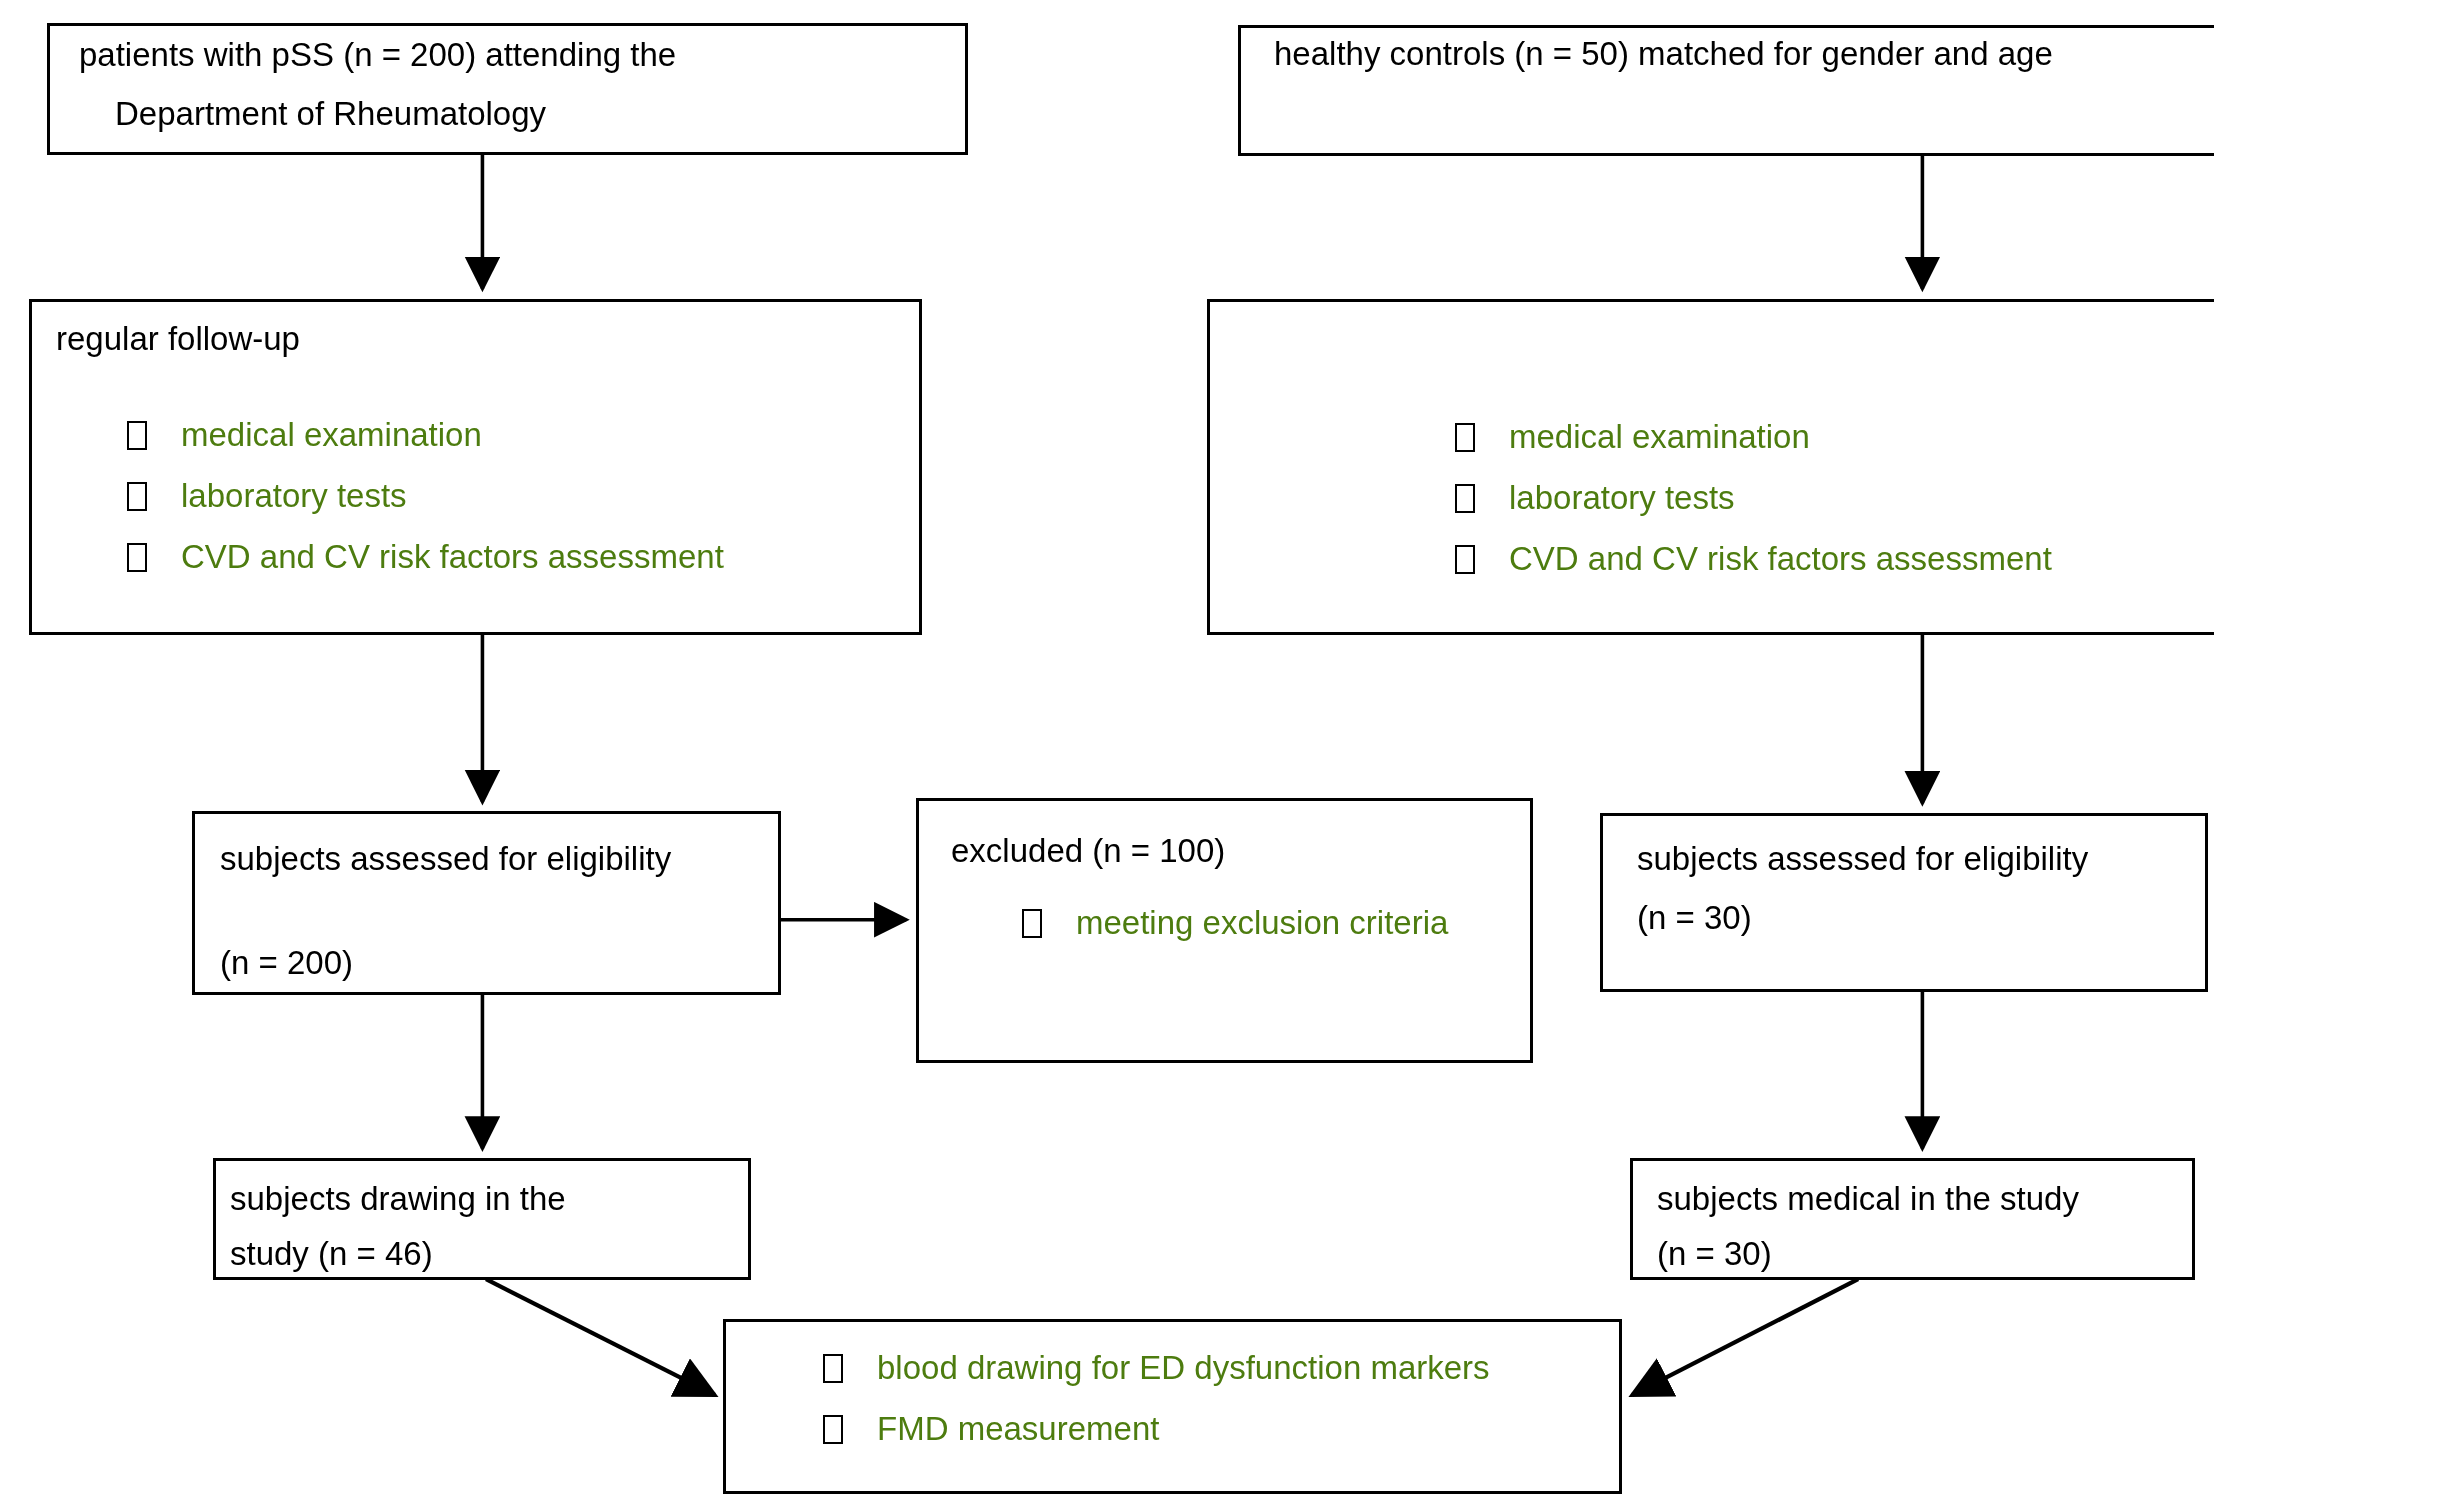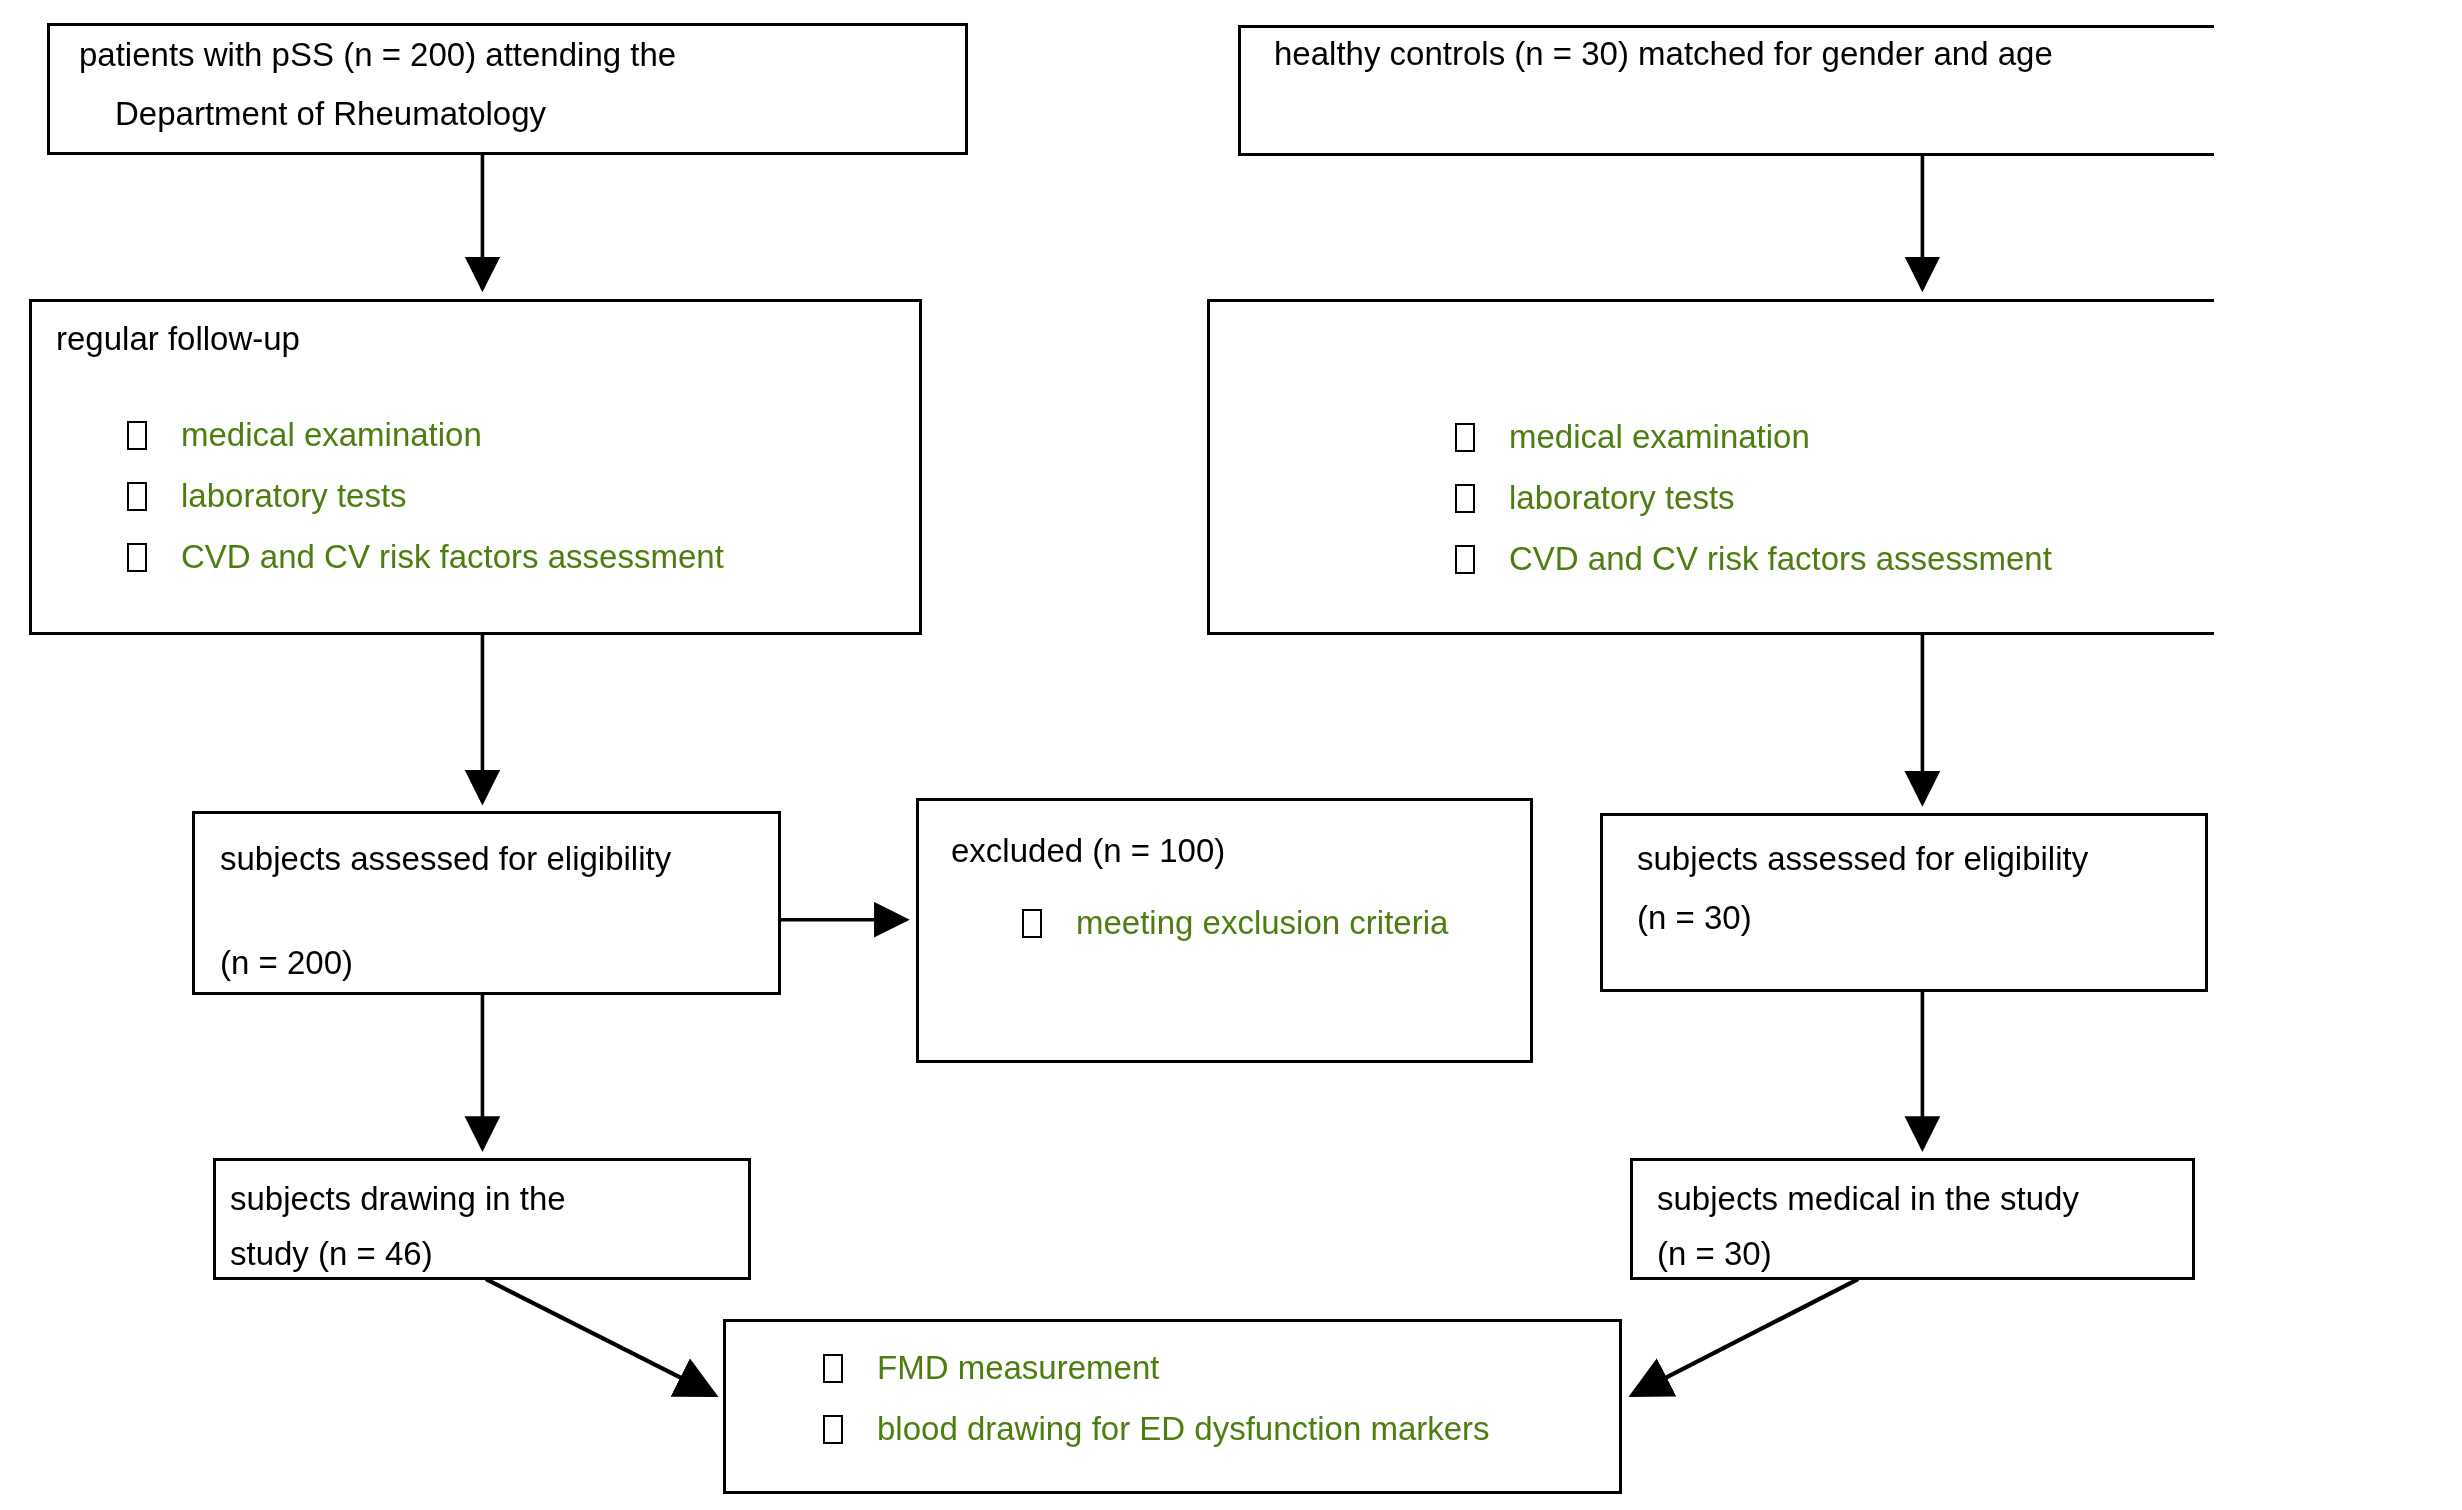--- a/index.html
+++ b/index.html
@@ -93,21 +93,21 @@
     <line x1="680" y1="1790" x2="1000" y2="1952" stroke="#000000" stroke-width="6" marker-end="url(#ah)"></line>
 
     <line x1="2600" y1="1790" x2="2284" y2="1952" stroke="#000000" stroke-width="6" marker-end="url(#ah)"></line>
   </svg>
 
   <div class="fc-box" style="left:47px; top:23px; width:921px; height:132px;"></div>
   <div class="fc-text" style="left:79px; top:25px;">patients with pSS (n = 200) attending the</div>
   <div class="fc-text" style="left:74px; top:84px;margin-left:41px;">Department of Rheumatology</div>
 
   <div class="fc-box" style="left:1238px; top:25px; width:1184px; height:131px;"></div>
-  <div class="fc-text" style="left:1274px; top:23.6px;">healthy controls (n = 30) matched for gender and age</div>
+  <div class="fc-text" style="left:1274px; top:23.6px;">healthy controls (n = 50) matched for gender and age</div>
 
   <div class="fc-box" style="left:29px; top:299px; width:893px; height:336px;"></div>
   <div class="fc-text" style="left:56px; top:309px;">regular follow-up</div>
   <div class="fc-bullets" style="left:127px; top:404px;">
     <div class="fc-bullet-row">
       <span class="fc-bullet-mark"></span>
       <span class="fc-bullet-label" style="margin-left:34px;">medical examination</span>
     </div>
     <div class="fc-bullet-row">
       <span class="fc-bullet-mark"></span>
@@ -157,22 +157,22 @@
   <div class="fc-text" style="left:230px; top:1224px;">study (n = 46)</div>
 
   <div class="fc-box" style="left:1630px; top:1158px; width:565px; height:122px;"></div>
   <div class="fc-text" style="left:1657px; top:1169px;">subjects medical in the study</div>
   <div class="fc-text" style="left:1657px; top:1224px;">(n = 30)</div>
 
   <div class="fc-box" style="left:723px; top:1319px; width:899px; height:175px;"></div>
   <div class="fc-bullets" style="left:823px; top:1337px;">
     <div class="fc-bullet-row">
       <span class="fc-bullet-mark"></span>
-      <span class="fc-bullet-label" style="margin-left:34px;">FMD measurement</span>
+      <span class="fc-bullet-label" style="margin-left:34px;">blood drawing for ED dysfunction markers</span>
     </div>
     <div class="fc-bullet-row">
       <span class="fc-bullet-mark"></span>
-      <span class="fc-bullet-label" style="margin-left:34px;">blood drawing for ED dysfunction markers</span>
+      <span class="fc-bullet-label" style="margin-left:34px;">FMD measurement</span>
     </div>
   </div>
 
 </div>
 
 
 </body></html>

